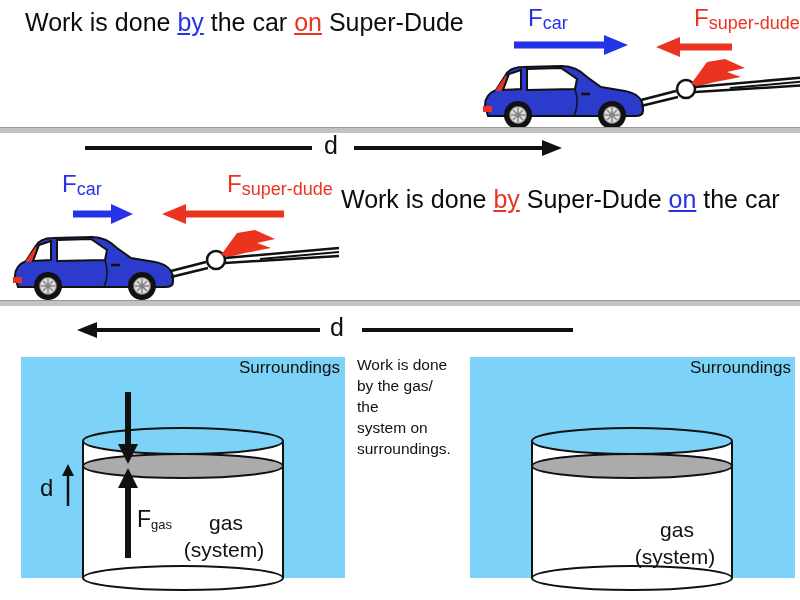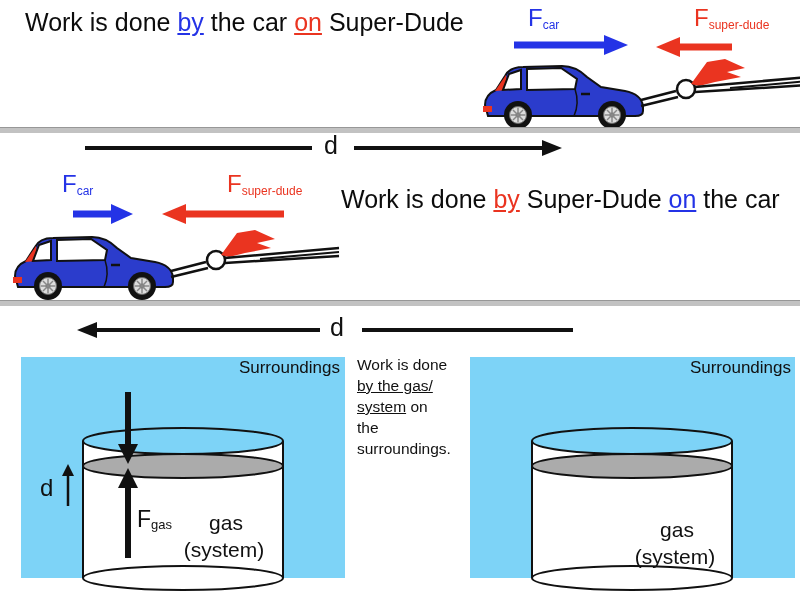--- a/index.html
+++ b/index.html
@@ -14,33 +14,33 @@
   .stage{
     position:relative;width:800px;height:600px;overflow:hidden;background:#fff;
     font-family:"Liberation Sans",sans-serif;color:#111;padding-left:32px;
   }
   .abs{position:absolute;}
   .title{font-size:25px;white-space:nowrap;color:#0c0c0c;}
   .u-blue{color:var(--accent-blue);text-decoration:underline;}
   .u-red{color:var(--accent-red);text-decoration:underline;}
   .flabel{white-space:nowrap;line-height:1;}
   .fsym{font-size:24px;}
-  .fsub{font-size:12px;vertical-align:-3px;}
+  .fsub{font-size:18px;vertical-align:-3px;}
   .fsym-sm{font-size:23px;}
   .fsub-sm{font-size:13px;vertical-align:-2px;}
   .blue-t{color:var(--accent-blue);}
   .red-t{color:var(--accent-red);}
   .d-label{font-size:25px;line-height:1;}
   .ground{left:0;width:800px;height:5px;background:var(--ground-gray);border-top:1px solid #979797;}
   .panel{background:var(--panel-blue);}
   .surroundings{font-size:17px;text-align:right;}
   .gas-text{font-size:21px;text-align:center;line-height:1.25;}
   .caption{font-size:15.5px;line-height:21px;}
   .caption .cap-line{display:block;}
-  .cap-u{text-decoration:underline;}
+  .cap-u{}
   svg{display:block;overflow:visible;}
   .stroke-blue{stroke:var(--accent-blue);}
   .fill-blue{fill:var(--accent-blue);}
   .stroke-red{stroke:var(--accent-red);}
   .fill-red{fill:var(--accent-red);}
   .stroke-black{stroke:#111;}
   .fill-black{fill:#111;}
   .panel-fill{fill:var(--panel-blue);}
   .piston-fill{fill:var(--piston-gray);}
   .car-fill{fill:var(--car-blue);}
@@ -186,22 +186,22 @@
   <div class="abs flabel" style="left:137px;top:508px;">
     <span class="fsym-sm">F</span><span class="fsub-sm">gas</span>
   </div>
 
   <div class="abs gas-text" style="left:196px;top:510px;width:60px;">gas</div>
   <div class="abs gas-text" style="left:172px;top:537px;width:104px;">(system)</div>
 
   <div class="abs caption" style="left:357px;top:354px;width:110px;">
     <span class="cap-line">Work is done</span>
     <span class="cap-line cap-u">by the gas/</span>
+    <span class="cap-line">the</span>
     <span class="cap-line"><span class="cap-u">system</span><span> on</span></span>
-    <span class="cap-line">the</span>
     <span class="cap-line">surroundings.</span>
   </div>
 
   <div class="abs panel" style="left:470px;top:357px;width:325px;height:221px;"></div>
 
   <div class="abs surroundings" style="left:631px;top:358px;width:160px;">Surroundings</div>
 
   <svg class="abs" style="left:522px;top:420px;" width="220" height="172">
     <rect x="10" y="21" width="200" height="137" fill="#fff"></rect>
     <line x1="10" y1="21" x2="10" y2="158" stroke="#111" stroke-width="2"></line>

